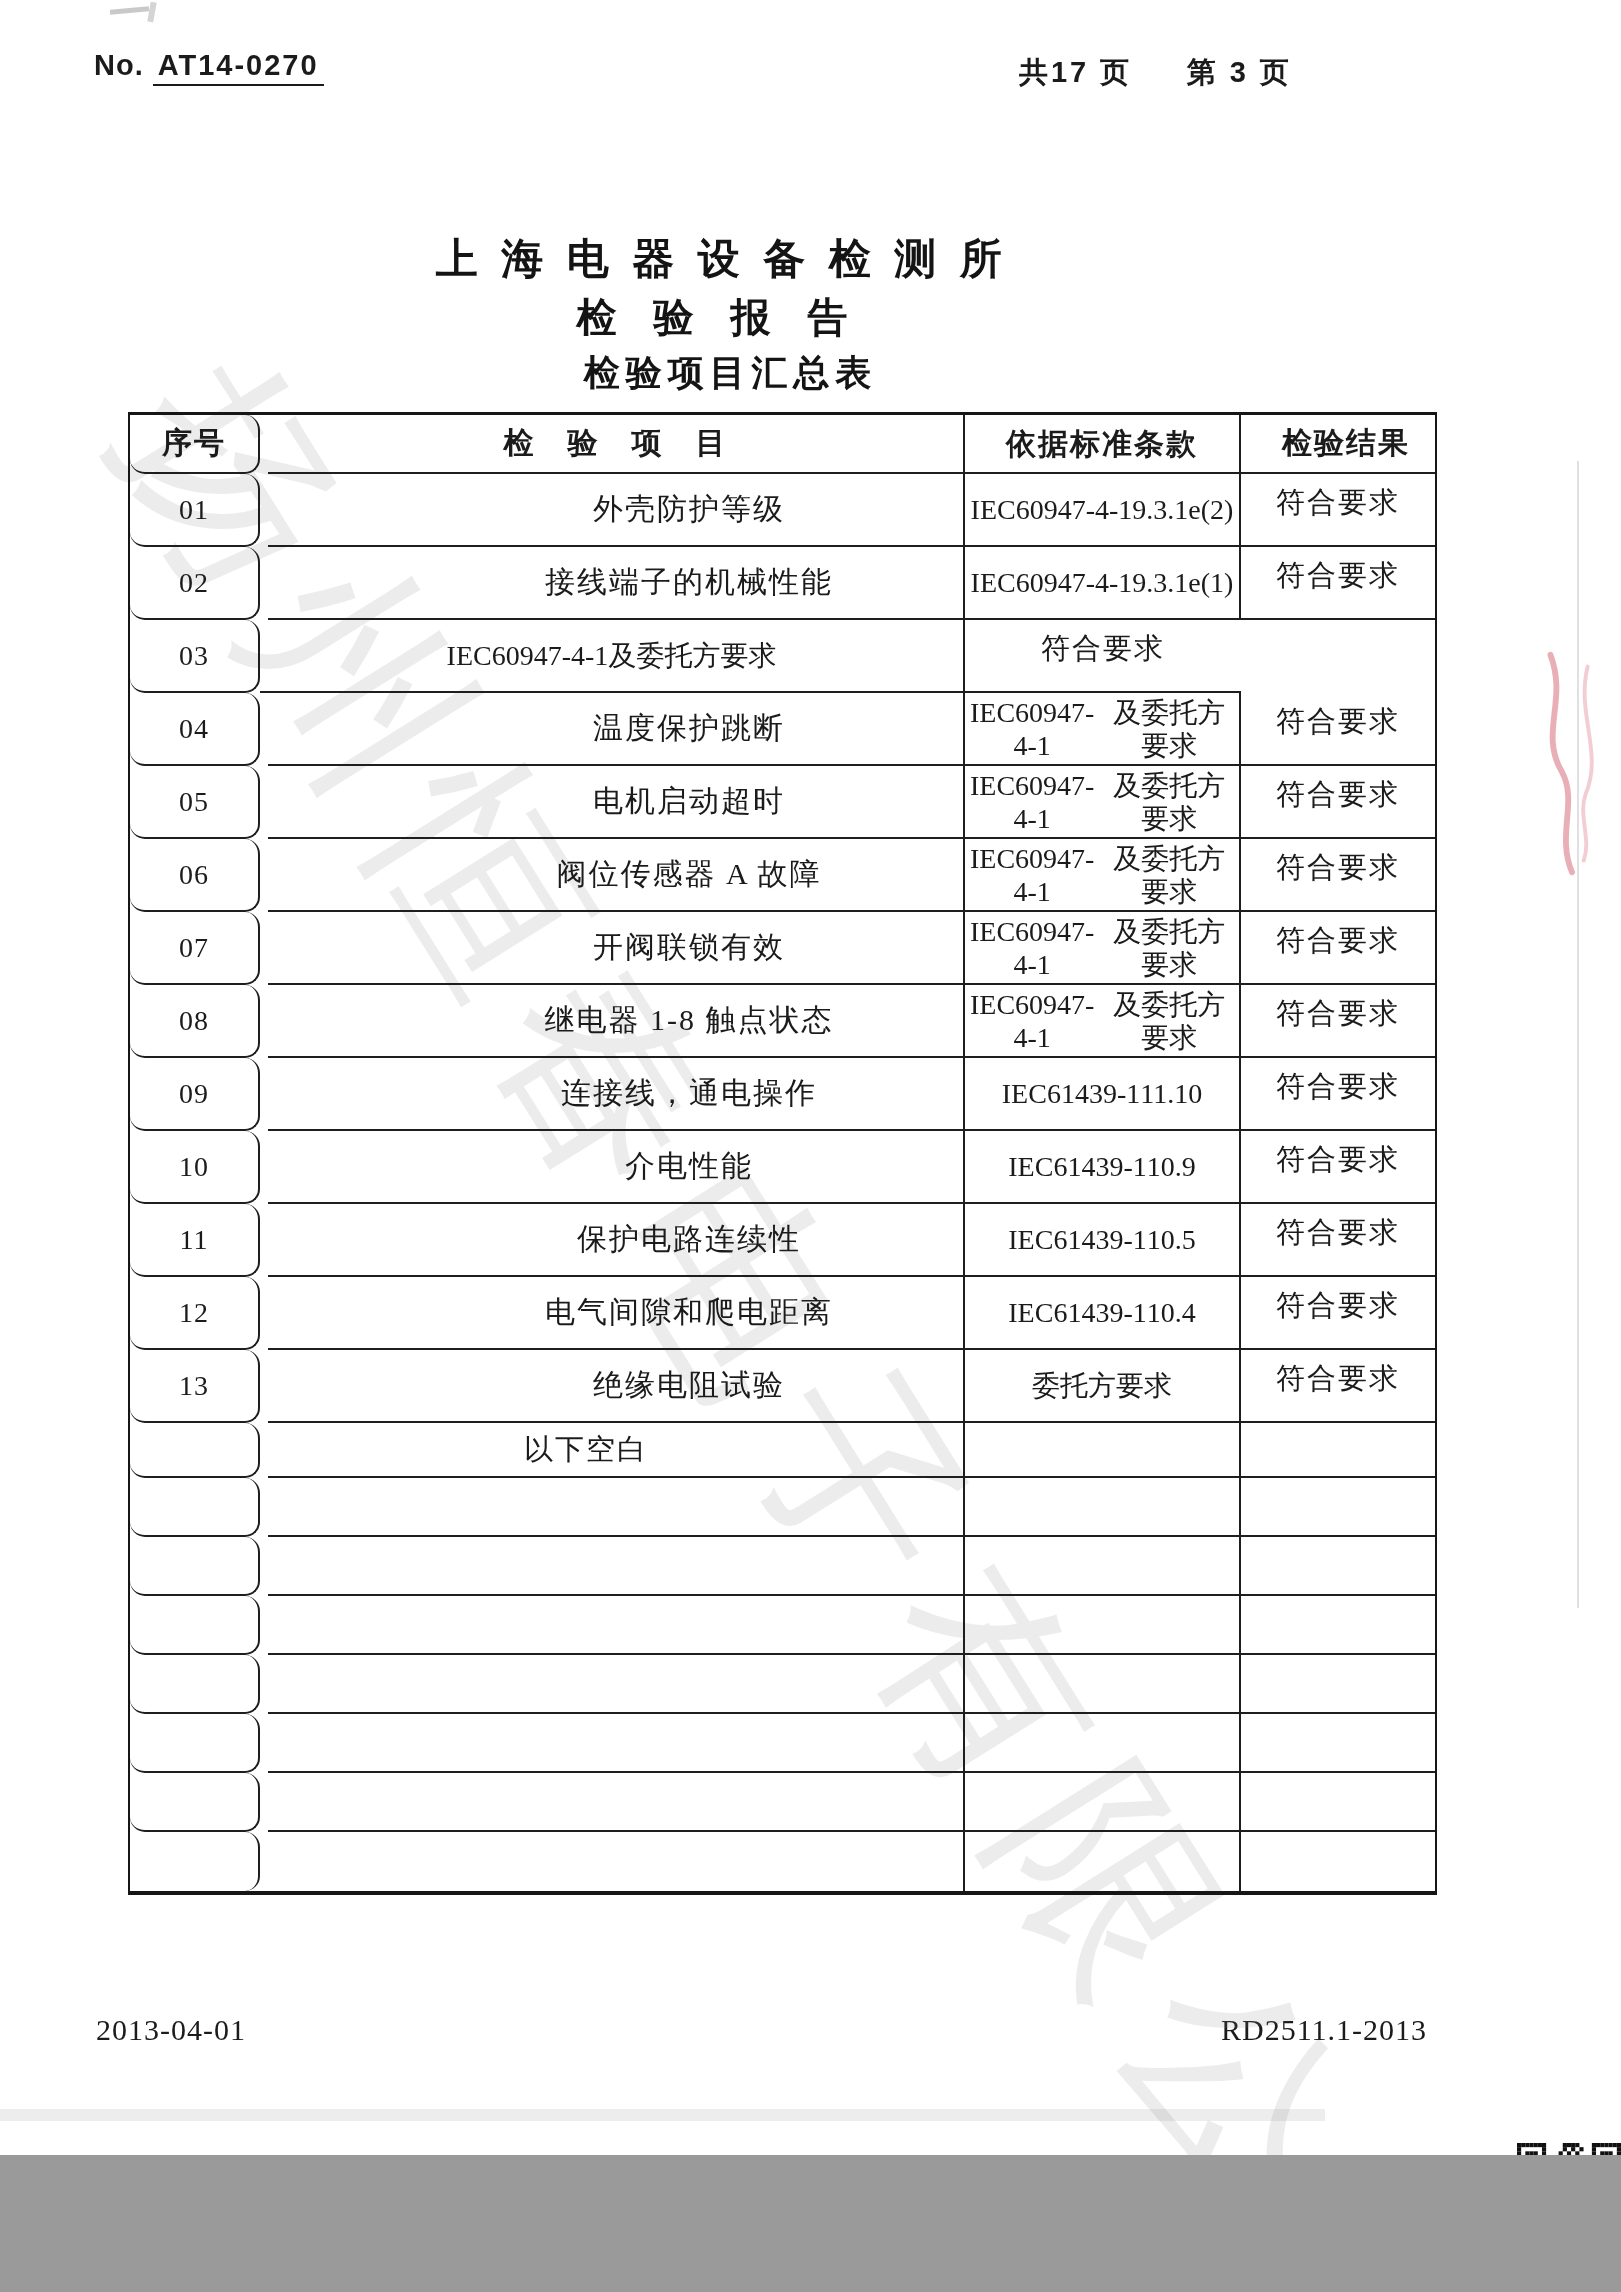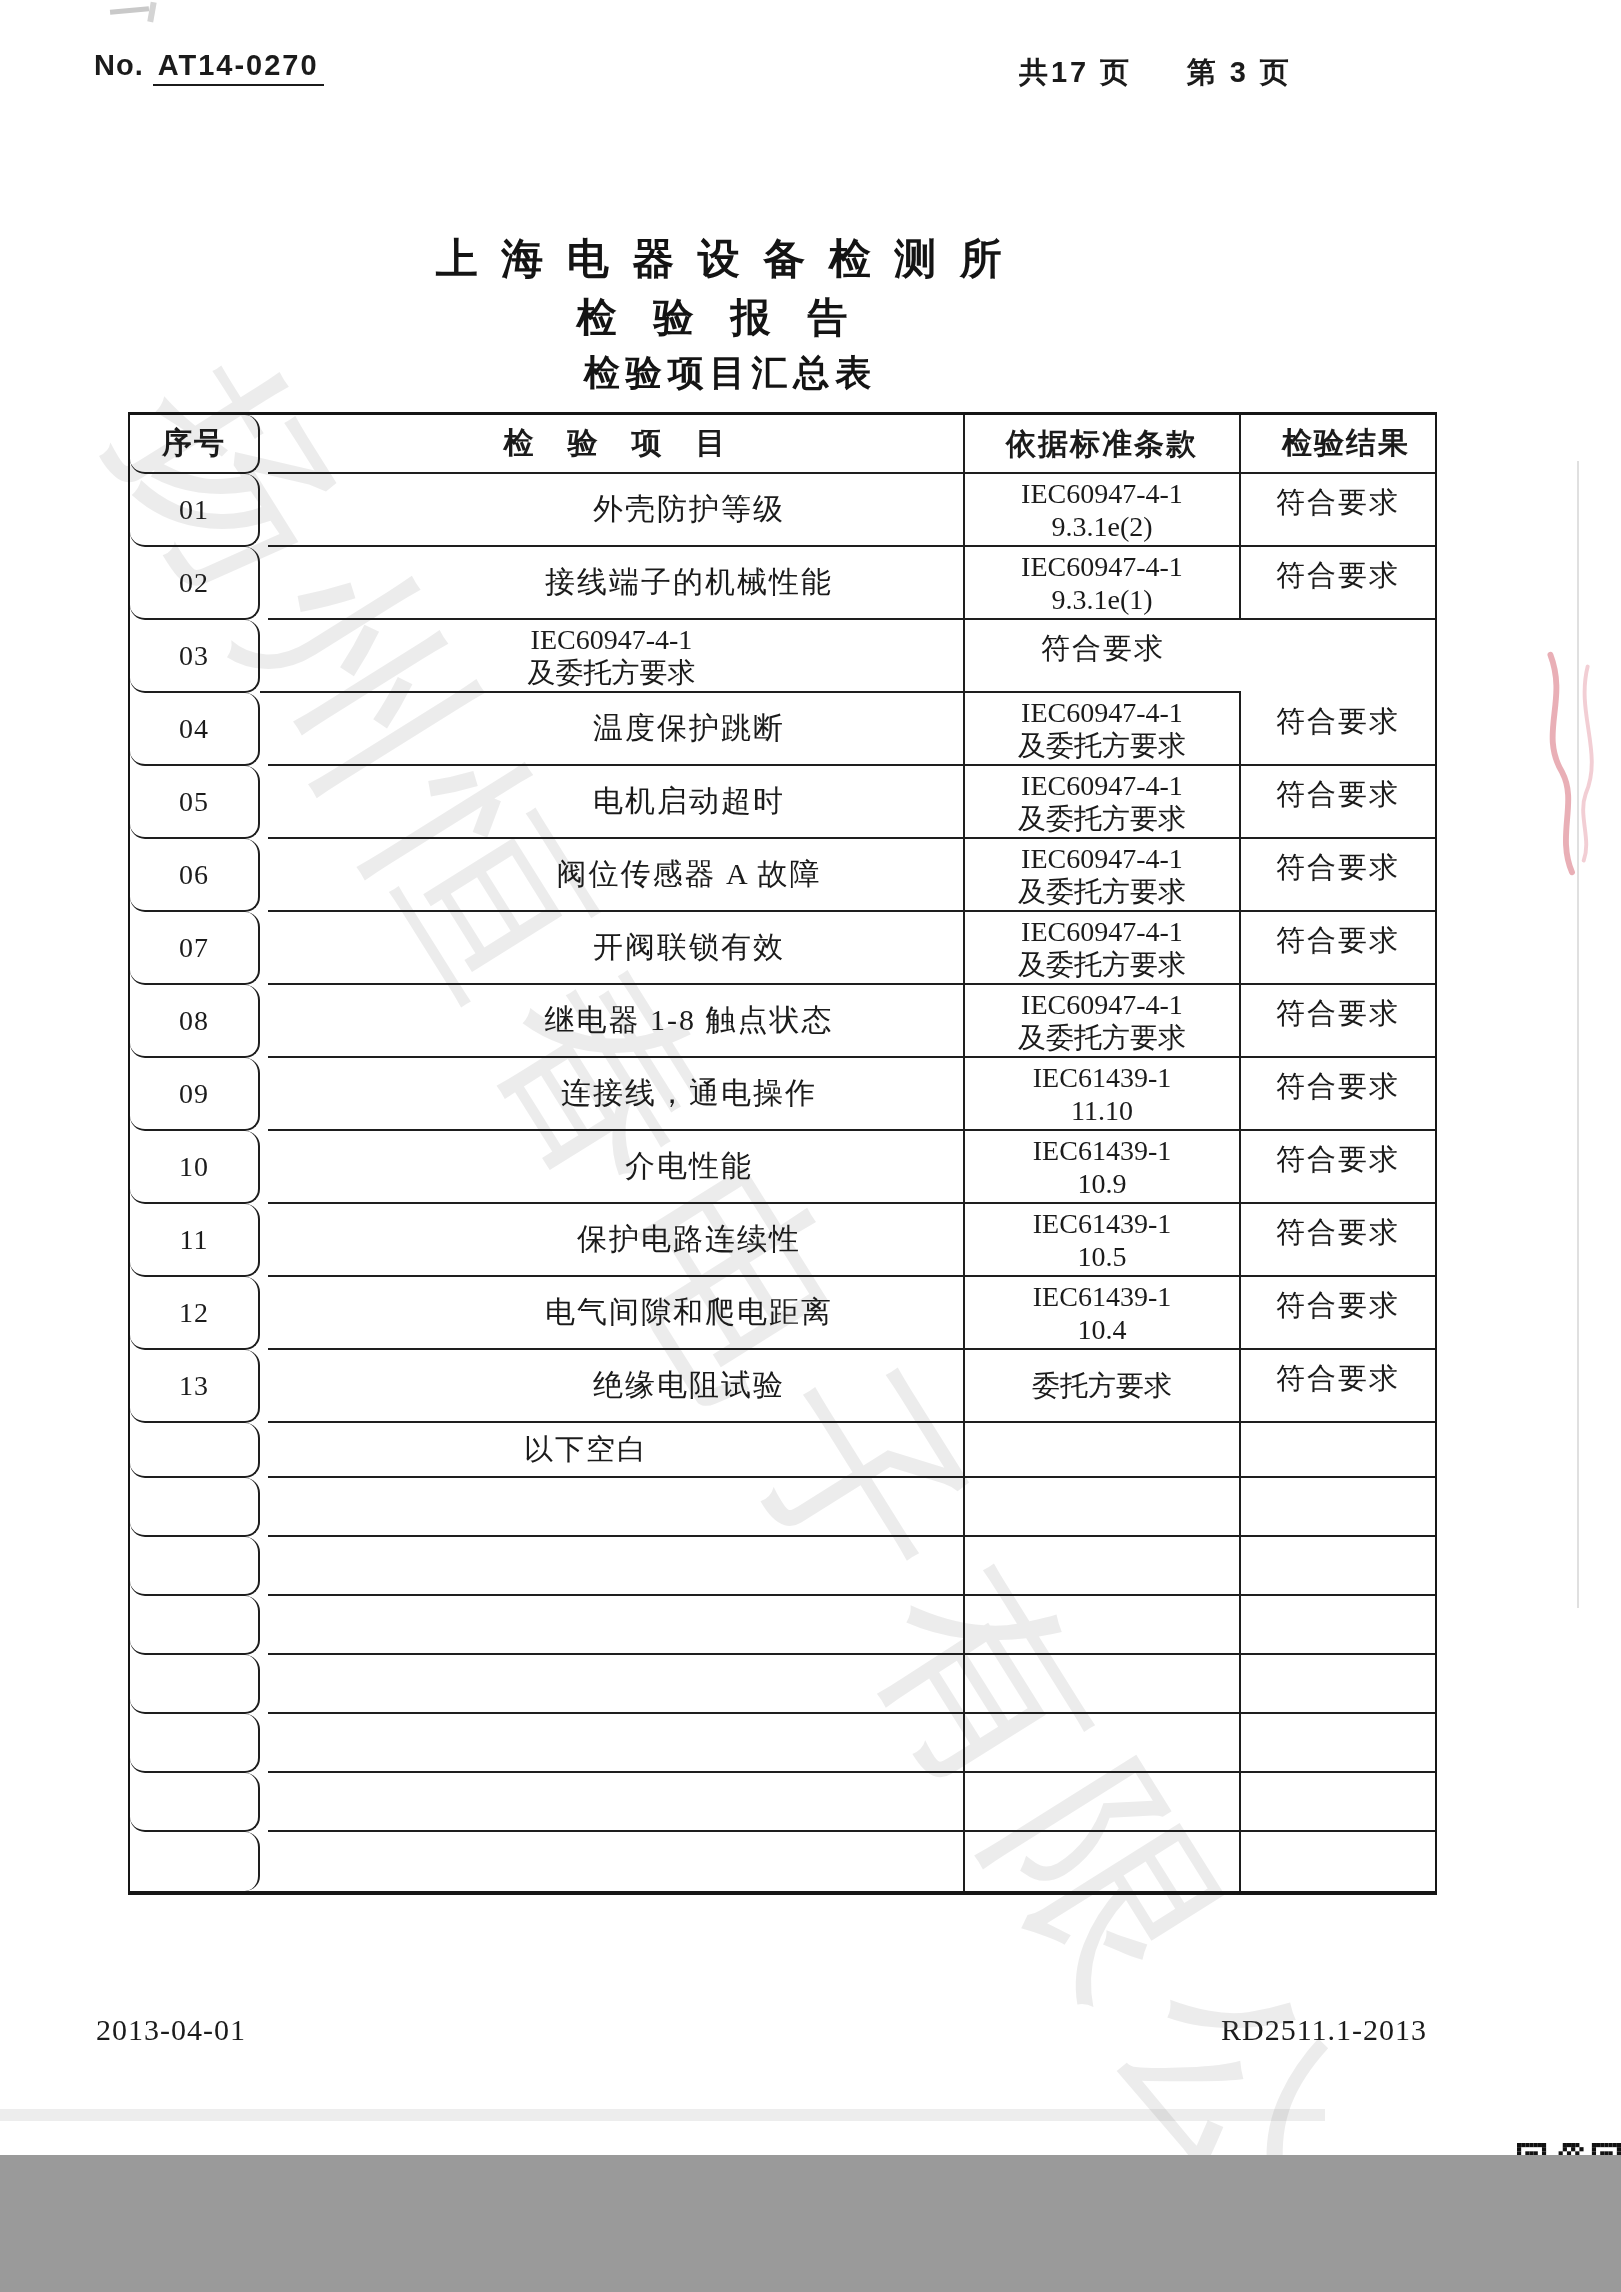--- a/index.html
+++ b/index.html
@@ -40,21 +40,21 @@
   .td.last{border-right:none;}
   .tr.bottom .td{border-bottom:none;}
   .tr.head{height:59px;}
   .tr.head .td{font-weight:600;font-size:30px;letter-spacing:2px;border-bottom-width:2.9px;}
   .tr.content{height:73px;}
   .tr.blank{height:55px;}
   .tr.empty{height:59px;}
   .no-cell{font-size:28px;letter-spacing:1px;border-radius:15px;}
   .item-cell{font-size:30px;letter-spacing:2px;padding-left:147px;margin-left:8px;}
   .tr.blank .item-cell{padding-left:0;padding-right:59px;font-size:29px;}
-  .std-cell{flex-direction:column;font-size:28px;line-height:33px;justify-content:center;text-align:center;}
+  .std-cell{flex-direction:row;font-size:28px;line-height:33px;justify-content:center;text-align:center;}
   .res-cell{align-items:flex-start;padding-top:8.8px;font-size:29px;letter-spacing:2px;}
   .tr.head .res-cell,.tr.head .std-cell{align-items:center;padding-top:0;flex-direction:row;}
 
   
   .hairline{position:absolute;left:1577px;top:461px;width:2px;height:1147px;background:#c6c6c6;opacity:.55;z-index:3;}
   .redmark{position:absolute;left:1517px;top:647px;z-index:3;}
 
   
   .f-date{position:absolute;left:96px;top:2013px;font-size:30px;letter-spacing:1px;}
   .f-code{position:absolute;left:1221px;top:2013px;font-size:30px;letter-spacing:1px;}

